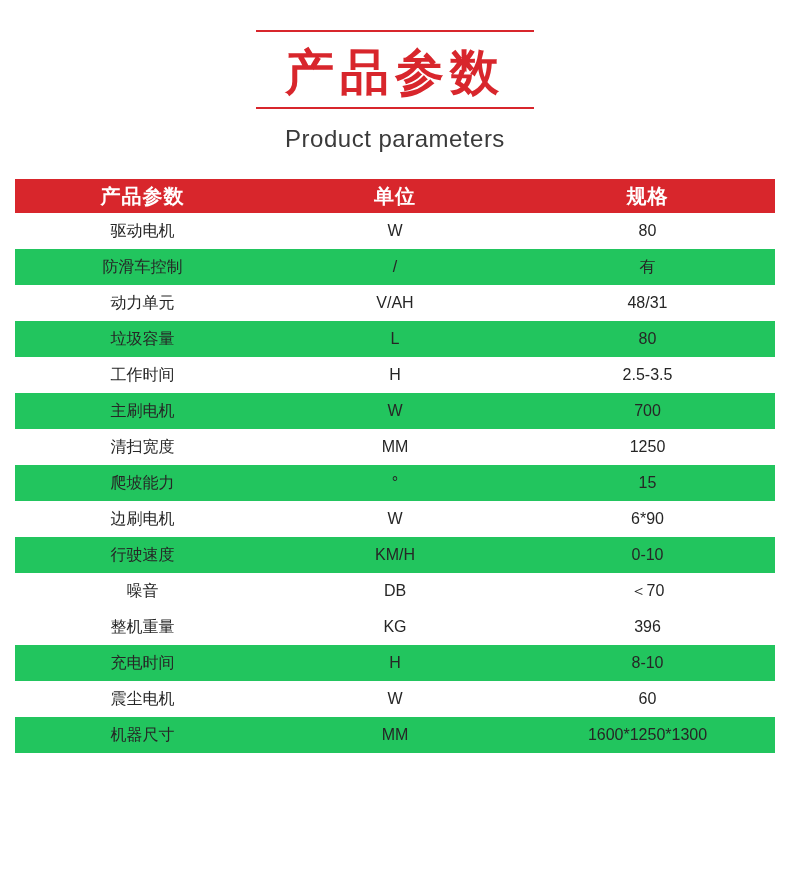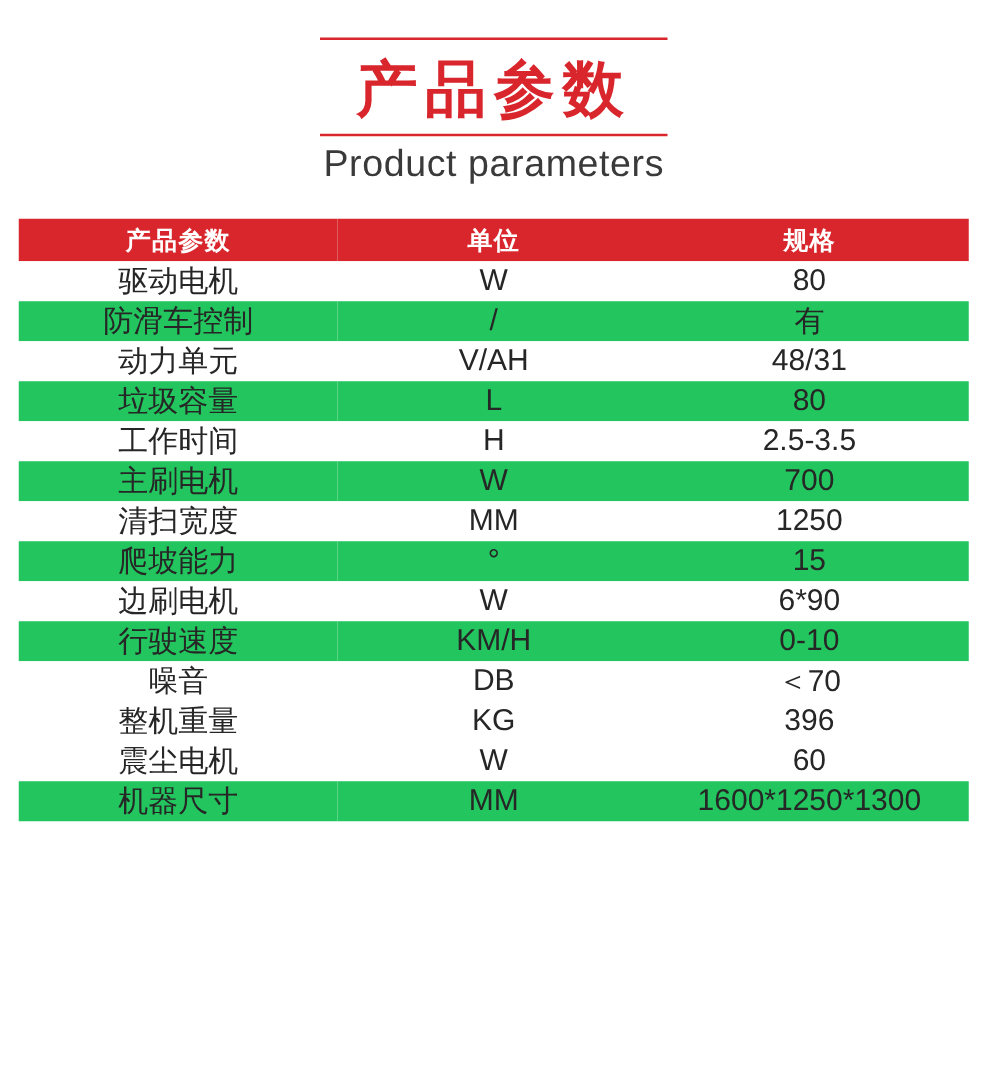--- a/index.html
+++ b/index.html
@@ -41,42 +41,42 @@
     margin: 10px 0 0 0;
     padding-bottom: 4px;
   }
   .title-rule-bottom {
     width: 278px;
     height: 2px;
     background: #d8262c;
     margin: 0 auto 6px auto;
   }
   .title-en {
-    font-size: 30px;
+    font-size: 24px;
     color: #3a3a3a;
     letter-spacing: 0.5px;
-    margin-top: 6px;
+    margin-top: 16px;
   }
 
   
   .table-wrap {
     margin: 26px 15px 0 15px;
   }
   table.spec {
     border-collapse: collapse;
     width: 760px;
     table-layout: fixed;
   }
   table.spec th,
   table.spec td {
     text-align: center;
     vertical-align: middle;
-    font-size: 24px;
+    font-size: 16px;
     padding: 0;
-    height: 24px;
+    height: 36px;
   }
   table.spec thead th {
     background: #d8262c;
     color: #ffffff;
     font-size: 20px;
     font-weight: bold;
     height: 34px;
     letter-spacing: 1px;
   }
   table.spec tbody tr.odd td {
@@ -176,20 +176,25 @@
         <tr class="odd">
           <td class="col-name">噪音</td>
           <td class="col-unit">DB</td>
           <td class="col-value">＜70</td>
         </tr>
         <tr class="odd">
           <td class="col-name">整机重量</td>
           <td class="col-unit">KG</td>
           <td class="col-value">396</td>
         </tr>
+        <tr class="even">
+          <td class="col-name">充电时间</td>
+          <td class="col-unit">H</td>
+          <td class="col-value">8-10</td>
+        </tr>
         <tr class="odd">
           <td class="col-name">震尘电机</td>
           <td class="col-unit">W</td>
           <td class="col-value">60</td>
         </tr>
         <tr class="even">
           <td class="col-name">机器尺寸</td>
           <td class="col-unit">MM</td>
           <td class="col-value">1600*1250*1300</td>
         </tr>

